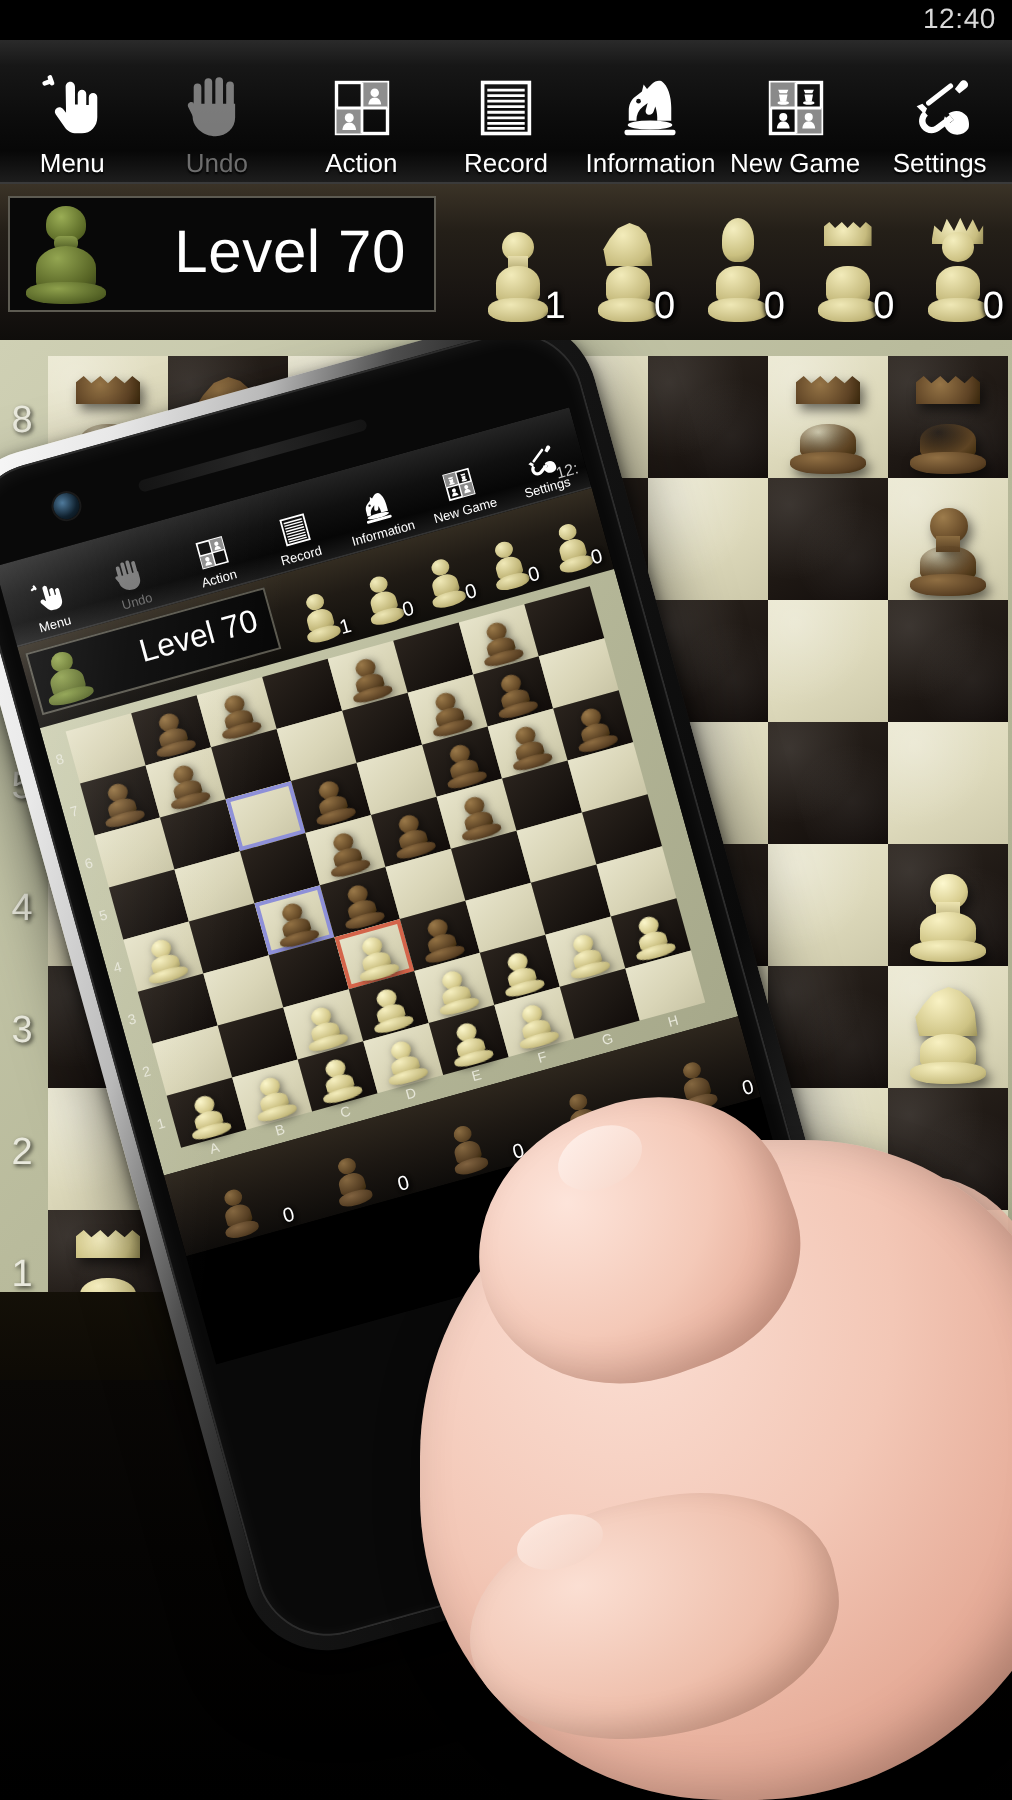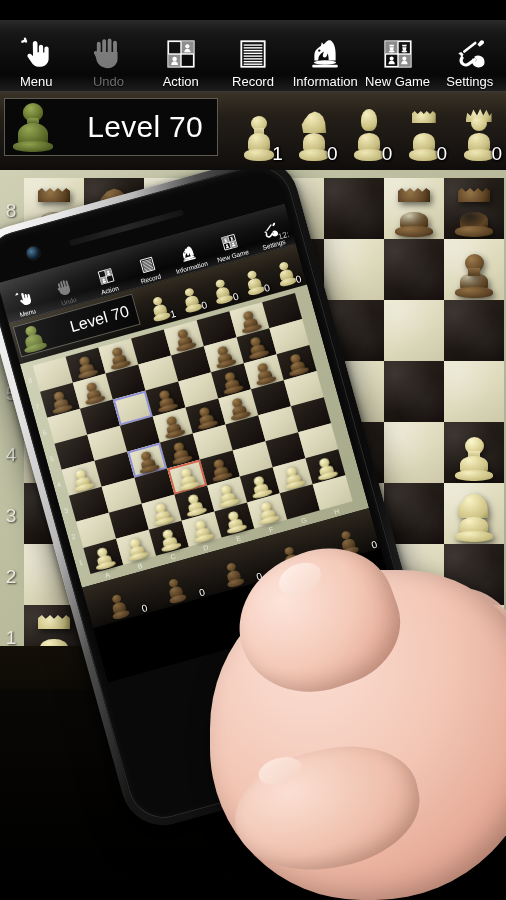--- a/index.html
+++ b/index.html
@@ -1107,14 +1107,17 @@
         <path d="M5 15.2l2.7-1.2 2.2 2.2-1.2 2.7z"></path>
         <path d="M8.4 17.4c-2.5 2-3 5.6-1.1 8.1 2 2.6 5.7 3.1 8.3 1.2l6.8-5-1.8-2.4-6.8 5c-1.3 1-3.1.7-4-.6-1-1.3-.7-3 .5-4z"></path>
         <path d="M28.6 19.8c-2.1-2.7-5.9-3.2-8.6-1.2l2.4 3.1-1.7 1.3-2.4-3.1c-1.2 2.9-.1 6.3 2.7 7.9 2.9 1.6 6.6.7 8.3-2 .6-1 .5-4.2-.7-6z"></path>
         </g>
           </svg>
         </span>
                  <span class="lbl">Settings</span>
       </div>
     </div>
 
+  <div class="statusbar">
+    <div class="clock">12:40</div>
+  </div>
 
 </div>
 
 </body></html>

